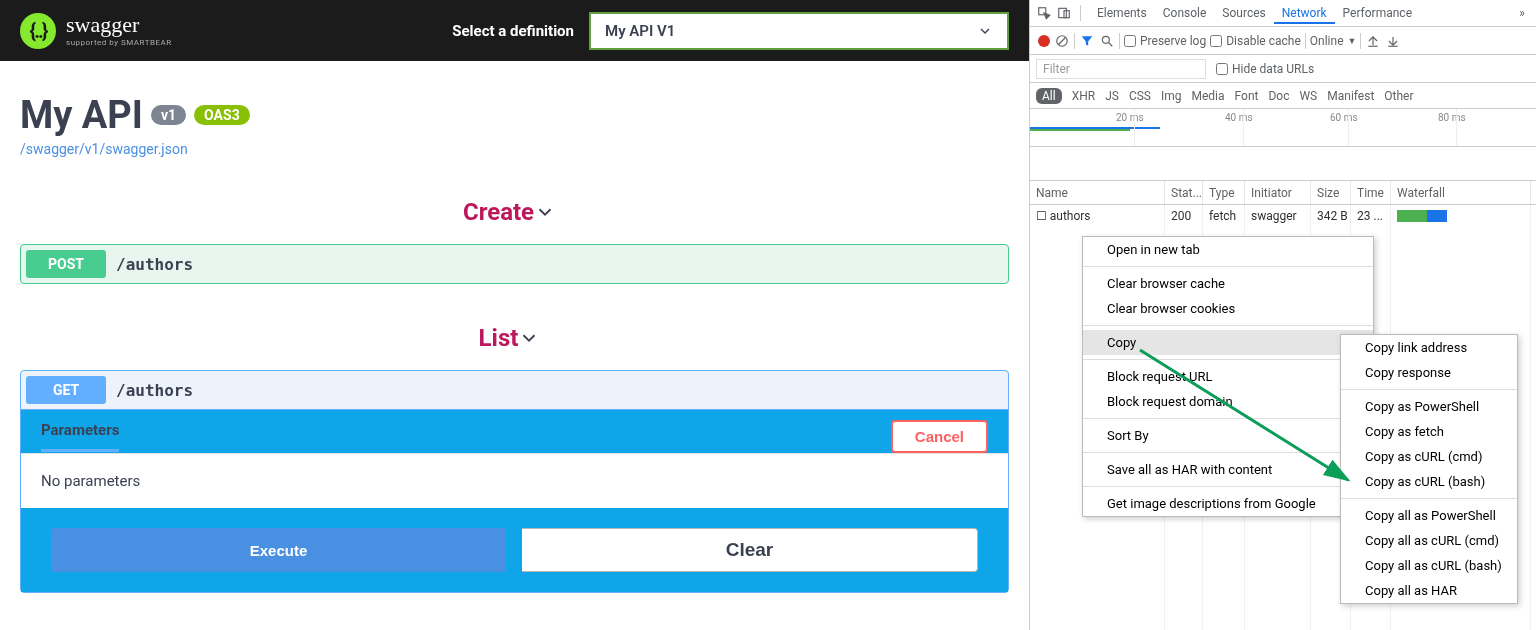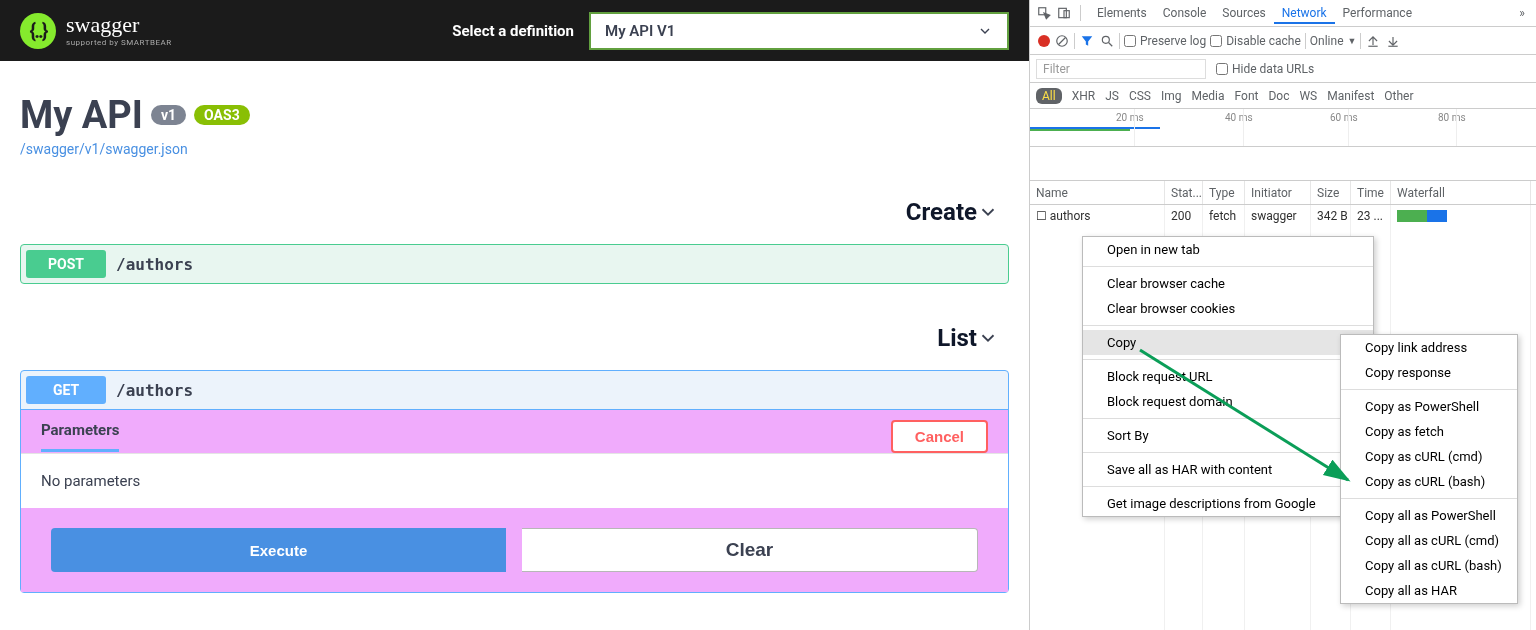--- a/index.html
+++ b/index.html
@@ -15,33 +15,33 @@
   .topbar-select { width:420px; height:38px; border:2px solid #62a03f; background:#fff; display:flex; align-items:center; justify-content:space-between; padding:0 14px; font-size:15px; font-weight:600; color:#3b4151; }
   .topbar-select svg { width:16px; height:16px; }
   
   .swagger-body { padding: 32px 20px 0 20px; }
   .api-title-row { display:flex; align-items:center; gap:8px; }
   .api-title { font-size:38px; font-weight:700; color:#3b4151; }
   .badge-v1 { background:#7d8492; color:#fff; border-radius:14px; padding:2px 10px; font-size:14px; font-weight:700; }
   .badge-oas { background:#89bf04; color:#fff; border-radius:14px; padding:2px 10px; font-size:14px; font-weight:700; }
   .api-link { color:#4990e2; font-size:14px; margin-top:4px; display:inline-block; }
   
-  .opblock-tag { font-size:24px; font-weight:700; color:#0f172a; margin-top:32px; display:flex; justify-content:flex-end; align-items:center; padding:8px 10px 8px 0; }
+  .opblock-tag { font-size:24px; font-weight:700; color:#be185d; margin-top:32px; display:flex; justify-content:center; align-items:center; padding:8px 10px 8px 0; }
   .opblock-tag svg { width:22px; height:22px; }
   
   .opblock { border-radius:4px; margin-top:10px; }
   .opblock-post { background:#e8f6f0; border:1px solid #49cc90; }
   .opblock-get  { background:#ecf3fb; border:1px solid #61affe; }
   .opblock-summary { display:flex; align-items:center; padding:5px; }
   .method { color:#fff; font-weight:700; font-size:14px; border-radius:3px; width:80px; text-align:center; padding:6px 0; }
   .method-post { background:#49cc90; }
   .method-get  { background:#61affe; }
   .path { font-family: ui-monospace, Menlo, Consolas, monospace; font-weight:700; font-size:16px; color:#3b4151; margin-left:10px; }
   
-  .opblock-body { border-top:1px solid #61affe; background:#f0abfc; }
+  .opblock-body { border-top:1px solid #61affe; background:#0ea5e9; }
   .params-header { display:flex; justify-content:space-between; align-items:center; padding:10px 20px 0 20px; }
   .params-title { font-weight:700; color:#3b4151; font-size:15px; padding-bottom:10px; border-bottom:3px solid #61affe; }
   .btn-cancel { border:2px solid #ff6060; color:#ff6060; background:#fff; padding:6px 22px; border-radius:4px; font-weight:700; font-size:15px; }
   .no-params-row { border-top:1px solid #e4e4e4; padding:18px 20px; color:#3b4151; font-size:15px; background:#fff; }
   .exec-row { padding:20px 30px; display:flex; gap:16px; }
   .btn-execute { flex:1; background:#4990e2; color:#fff; border:none; padding:10px 0; font-weight:700; font-size:15px; border-radius:4px 0 0 4px; }
   .btn-clear   { flex:1; background:#fff; color:#3b4151; border:1px solid #b7b7b7; border-left:none; padding:10px 0; font-weight:700; font-size:19px; border-radius:0 4px 4px 0; }
 
   
   .devtools { flex:1; border-left:1px solid #ccc; background:#fff; font-size:12px; color:#333; position:relative; display:flex; flex-direction:column; }
@@ -51,21 +51,21 @@
   .dt-inspect-icon, .dt-device-icon, .dt-more-icon { width:16px; height:16px; display:flex; align-items:center; justify-content:center; color:#5f6367; }
   .dt-ctrlbar { height:28px; border-bottom:1px solid #ccc; display:flex; align-items:center; padding:0 8px; gap:4px; }
   .record-dot { width:12px; height:12px; background:#d93025; border-radius:50%; }
   .dt-icon { color:#606367; display:flex; width:16px; height:16px; align-items:center; justify-content:center; }
   .dt-chk { display:flex; align-items:center; gap:4px; color:#5f6367; }
   .dt-chk input { width:12px; height:12px; }
   .dt-online { color:#5f6367; display:flex; align-items:center; gap:4px; }
   .dt-filterrow { height:28px; border-bottom:1px solid #ccc; display:flex; align-items:center; padding:0 6px; gap:10px; }
   .dt-filterbox { border:1px solid #ddd; height:20px; width:170px; padding:0 6px; font-size:12px; color:#999; display:flex; align-items:center; }
   .dt-filtertypes { height:26px; border-bottom:1px solid #ccc; display:flex; align-items:center; padding:0 6px; gap:10px; font-size:12px; color:#5f6367; }
-  .ft-all { background:#606367; color:#fde047; border-radius:6px; padding:1px 6px; }
+  .ft-all { background:#606367; color:#ffffff; border-radius:6px; padding:1px 6px; }
   .dt-timeline { height:38px; border-bottom:1px solid #ccc; position:relative; font-size:10px; color:#888; }
   .tl-tick { position:absolute; top:3px; }
   .tl-bar { position:absolute; left:0; top:18px; height:2px; background:#1a73e8; width:130px; }
   .tl-bar2 { position:absolute; left:0; top:20px; height:2px; background:#4caf50; width:100px; }
   .tl-sep { position:absolute; top:0; bottom:0; width:1px; background:#eee; }
   
   .dt-table-head { display:flex; border-bottom:1px solid #ccc; height:24px; align-items:center; font-size:12px; color:#5f6367; }
   .th { border-right:1px solid #e6e6e6; padding:0 6px; height:100%; display:flex; align-items:center; overflow:hidden; white-space:nowrap; }
   .dt-row { display:flex; height:22px; align-items:center; font-size:12px; color:#303030; }
   .td { border-right:1px solid #f0f0f0; padding:0 6px; height:100%; display:flex; align-items:center; overflow:hidden; white-space:nowrap; }

